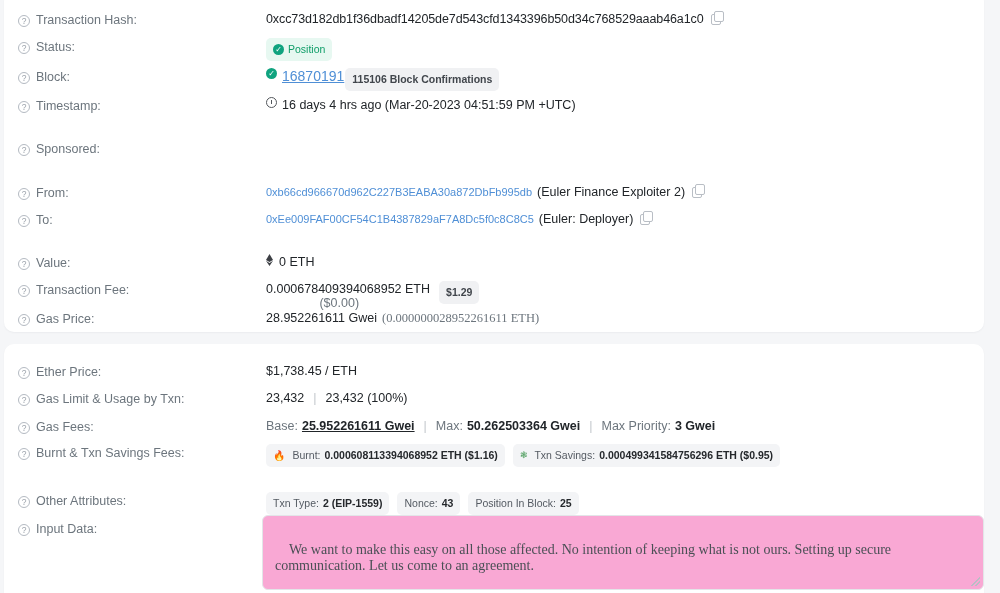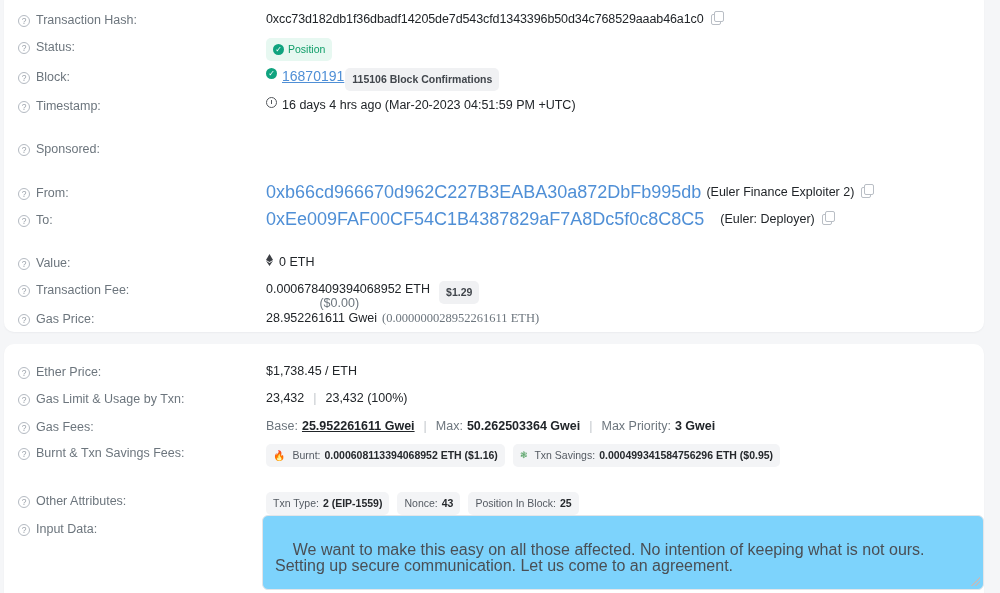--- a/index.html
+++ b/index.html
@@ -65,21 +65,21 @@
     line-height: 10px;
     text-align: center;
     font-family: "Liberation Sans", sans-serif;
     user-select: none;
   }
   .mono-hash {
     color: #212529;
     font-size: 12.5px;
     letter-spacing: -0.1px;
   }
-  .link { color: #4f8fd6; text-decoration: none; font-size: 18px; }
+  .link { color: #4f8fd6; text-decoration: none; font-size: 11px; }
   .muted { color: #6c757d; }
   .strong { font-weight: bold; color: #212529; }
 
   .copy-icon {
     display: inline-block;
     width: 12px; height: 13px;
     position: relative;
     margin-left: 7px;
     vertical-align: -2px;
     flex: 0 0 auto;
@@ -131,26 +131,26 @@
   .flame { font-size: 10px; margin-right: 3px; }
   .leaf  { font-size: 9px; margin-right: 3px; color:#5aa469; }
   .sep { color:#c4c8cd; margin: 0 9px; }
 
   .badges { display: flex; align-items: center; gap: 8px; }
 
   .inputdata {
     position: absolute;
     left: 262px; top: 515px;
     width: 722px; height: 75px;
-    background: #7dd3fc;
+    background: #f9a8d4;
     border: 1px solid #e3e5e8;
     border-radius: 6px;
     padding: 10px 12px;
-    font-family: Liberation Sans, sans-serif;
-    font-size: 16px;
+    font-family: Liberation Serif, serif;
+    font-size: 14px;
     line-height: 16px;
     color: #4a4f55;
     resize: none;
     overflow: hidden;
     white-space: pre-wrap;
   }
   .grip {
     position: absolute;
     right: 3px; bottom: 3px;
     width: 9px; height: 9px;
@@ -233,21 +233,21 @@
       </div>
     </div>
 
     <div class="row" style="position:absolute; top:219px; left:0; right:0;">
       <div class="label">
         <span class="q">?</span>
         <span>To:</span>
       </div>
       <div class="value">
         <a class="link" href="#">0xEe009FAF00CF54C1B4387829aF7A8Dc5f0c8C8C5</a>
-        <span style="margin-left:16px;">(Euler: Deployer)</span>
+        <span style="margin-left:5px;">(Euler: Deployer)</span>
         <span class="copy-icon"></span>
       </div>
     </div>
 
     <div class="row" style="position:absolute; top:262px; left:0; right:0;">
       <div class="label">
         <span class="q">?</span>
         <span>Value:</span>
       </div>
       <div class="value">

